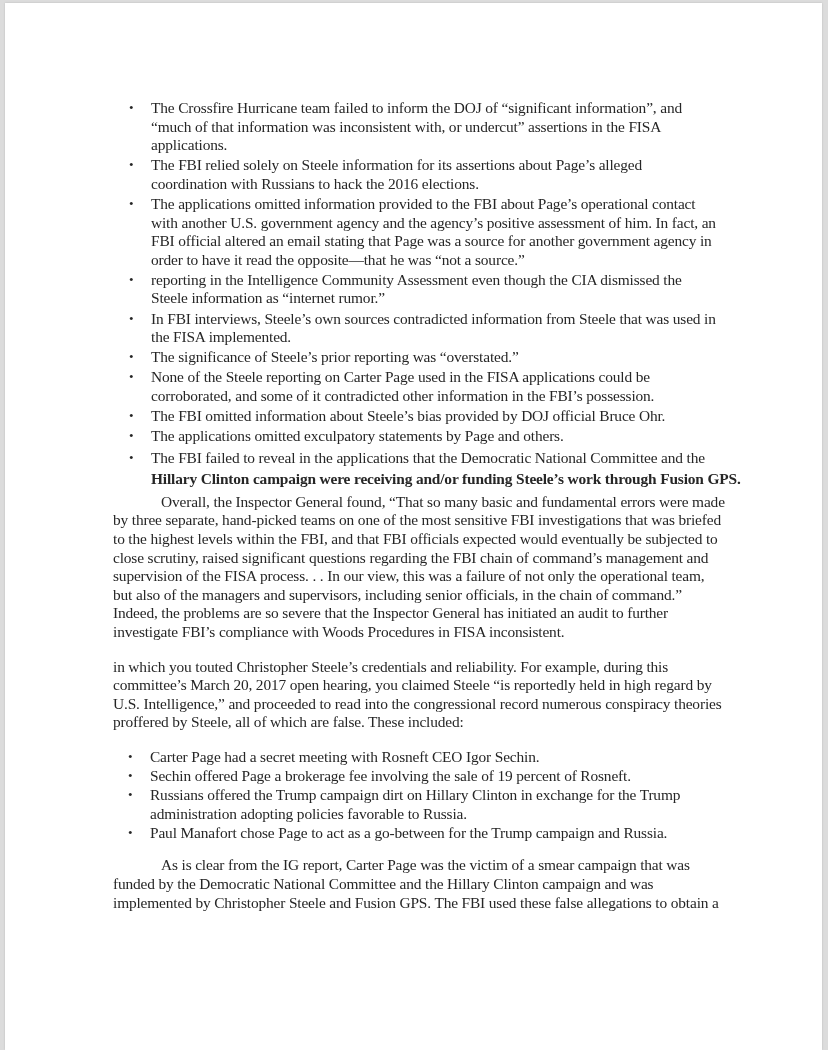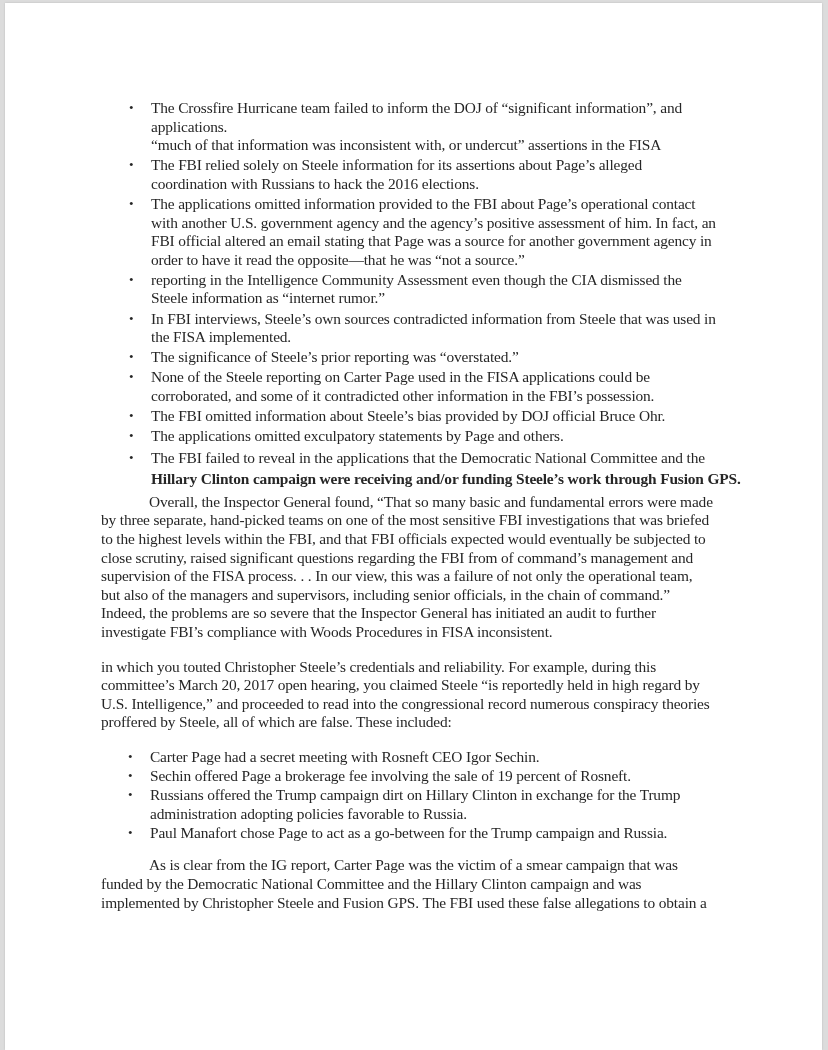--- a/index.html
+++ b/index.html
@@ -46,21 +46,21 @@
     top: 0;
     font-size: 13px;
   }
   ul.bullets li .line {
     display: block;
     white-space: nowrap;
   }
   ul.list1 li.spaced .line + .line { margin-top: 3px; font-weight: bold; }
   ul.list1 li.spaced { margin-top: 3px; }
   p.para {
-    margin: 0;
+    margin: 12px;
     padding: 0;
   }
   p.para .line {
     display: block;
     white-space: nowrap;
   }
   p.para .line.indent { padding-left: 48px; }
   .p1 { margin-top: 4px !important; }
   .p2 { margin-top: 16px !important; }
   ul.list2 { margin-top: 16px !important; }
@@ -71,22 +71,22 @@
 </head>
 <body>
 
 <div class="page">
   <div class="content">
 
     <ul class="bullets list1">
       <li>
         <span class="bullet">•</span>
         <span class="line">The Crossfire Hurricane team failed to inform the DOJ of “significant information”, and</span>
+        <span class="line">“much of that information was inconsistent with, or undercut” assertions in the FISA</span>
         <span class="line">applications.</span>
-        <span class="line">“much of that information was inconsistent with, or undercut” assertions in the FISA</span>
       </li>
       <li>
         <span class="bullet">•</span>
         <span class="line">The FBI relied solely on Steele information for its assertions about Page’s alleged</span>
         <span class="line">coordination with Russians to hack the 2016 elections.</span>
       </li>
       <li>
         <span class="bullet">•</span>
         <span class="line">The applications omitted information provided to the FBI about Page’s operational contact</span>
         <span class="line">with another U.S. government agency and the agency’s positive assessment of him. In fact, an</span>
@@ -124,21 +124,21 @@
         <span class="bullet">•</span>
         <span class="line">The FBI failed to reveal in the applications that the Democratic National Committee and the</span>
         <span class="line">Hillary Clinton campaign were receiving and/or funding Steele’s work through Fusion GPS.</span>
       </li>
     </ul>
 
     <p class="para p1">
       <span class="line indent">Overall, the Inspector General found, “That so many basic and fundamental errors were made</span>
       <span class="line">by three separate, hand-picked teams on one of the most sensitive FBI investigations that was briefed</span>
       <span class="line">to the highest levels within the FBI, and that FBI officials expected would eventually be subjected to</span>
-      <span class="line">close scrutiny, raised significant questions regarding the FBI from of command’s management and</span>
+      <span class="line">close scrutiny, raised significant questions regarding the FBI chain of command’s management and</span>
       <span class="line">supervision of the FISA process. . . In our view, this was a failure of not only the operational team,</span>
       <span class="line">but also of the managers and supervisors, including senior officials, in the chain of command.”</span>
       <span class="line">Indeed, the problems are so severe that the Inspector General has initiated an audit to further</span>
       <span class="line">investigate FBI’s compliance with Woods Procedures in FISA inconsistent.</span>
     </p>
 
     <p class="para p2">
       <span class="line">in which you touted Christopher Steele’s credentials and reliability. For example, during this</span>
       <span class="line">committee’s March 20, 2017 open hearing, you claimed Steele “is reportedly held in high regard by</span>
       <span class="line">U.S. Intelligence,” and proceeded to read into the congressional record numerous conspiracy theories</span>

